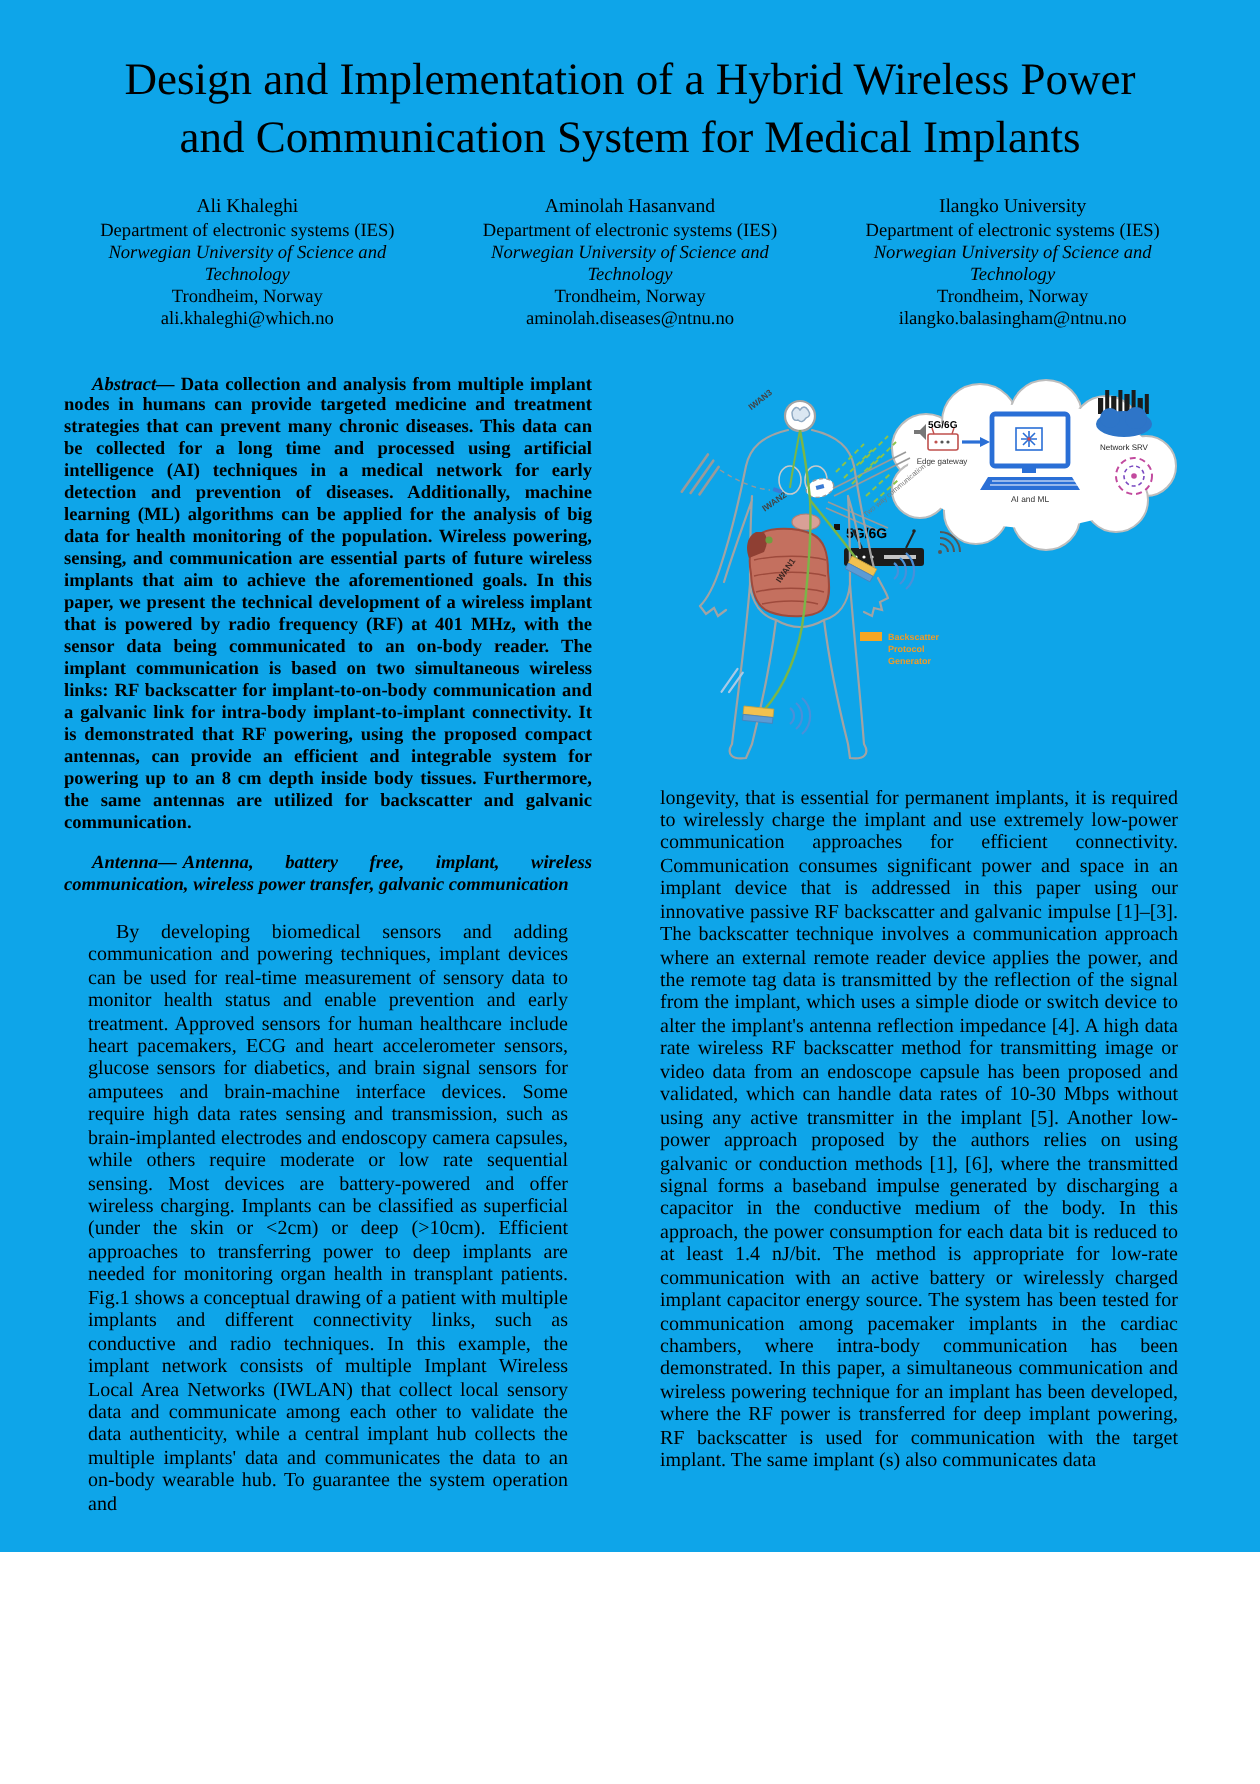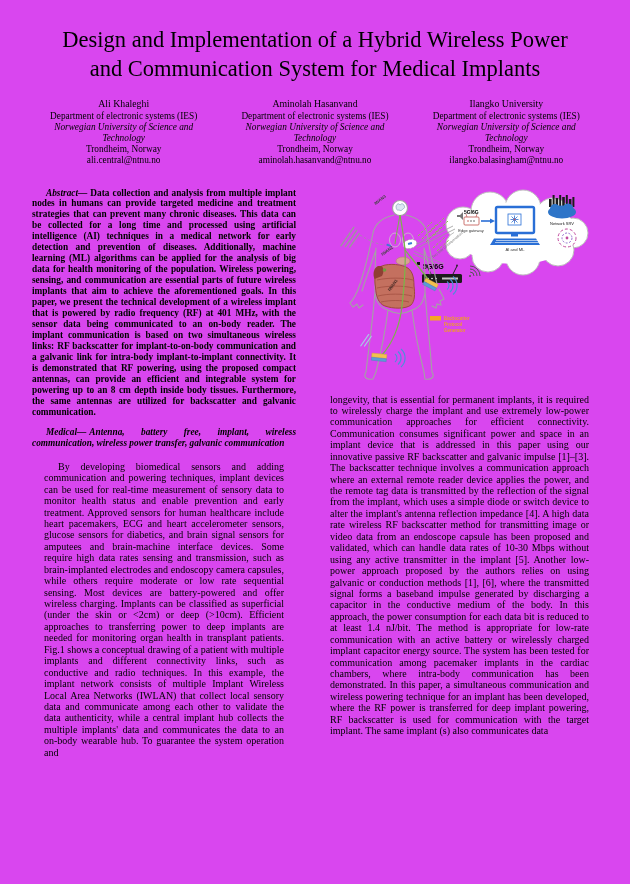--- a/index.html
+++ b/index.html
@@ -1,17 +1,17 @@
 <!DOCTYPE html>
 <html><head>
 <meta charset="utf-8">
 <style>
   html,body{margin:0;padding:0;background:#ffffff;}
   .page{
-    position:relative;width:630px;height:884px;background:#d946ef;
+    position:relative;width:630px;height:776px;background:#0ea5e9;
     font-family:"Liberation Serif",serif;color:#000;overflow:hidden;
   }
   .title{
     margin:26px auto 0;width:512px;text-align:center;
     font-size:22.5px;line-height:1.27;font-weight:normal;
   }
   .authors{display:flex;justify-content:flex-start;margin:15px 28px 0;}
   .author{flex:1;text-align:center;font-size:9.3px;line-height:1.18;padding:0 8px;}
   .author .name{font-size:9.8px;margin-bottom:1px;}
   .author .univ{font-style:italic;}
@@ -50,44 +50,44 @@
 <div class="page">
 
   <h1 class="title">Design and Implementation of a Hybrid Wireless Power and Communication System for Medical Implants</h1>
 
   <div class="authors">
     <div class="author">
       <div class="name">Ali Khaleghi</div>
       <div class="dept">Department of electronic systems (IES)</div>
       <div class="univ">Norwegian University of Science and Technology</div>
       <div class="city">Trondheim, Norway</div>
-      <div class="email">ali.central@ntnu.no</div>
+      <div class="email">ali.khaleghi@which.no</div>
     </div>
     <div class="author">
       <div class="name">Aminolah Hasanvand</div>
       <div class="dept">Department of electronic systems (IES)</div>
       <div class="univ">Norwegian University of Science and Technology</div>
       <div class="city">Trondheim, Norway</div>
-      <div class="email">aminolah.hasanvand@ntnu.no</div>
+      <div class="email">aminolah.diseases@ntnu.no</div>
     </div>
     <div class="author">
       <div class="name">Ilangko University</div>
       <div class="dept">Department of electronic systems (IES)</div>
       <div class="univ">Norwegian University of Science and Technology</div>
       <div class="city">Trondheim, Norway</div>
       <div class="email">ilangko.balasingham@ntnu.no</div>
     </div>
   </div>
 
   <div class="cols">
 
     <div class="col">
       <p class="abstract"><span class="lead">Abstract—</span><span>Data collection and analysis from multiple implant nodes in humans can provide targeted medicine and treatment strategies that can prevent many chronic diseases. This data can be collected for a long time and processed using artificial intelligence (AI) techniques in a medical network for early detection and prevention of diseases. Additionally, machine learning (ML) algorithms can be applied for the analysis of big data for health monitoring of the population. Wireless powering, sensing, and communication are essential parts of future wireless implants that aim to achieve the aforementioned goals. In this paper, we present the technical development of a wireless implant that is powered by radio frequency (RF) at 401 MHz, with the sensor data being communicated to an on-body reader. The implant communication is based on two simultaneous wireless links: RF backscatter for implant-to-on-body communication and a galvanic link for intra-body implant-to-implant connectivity. It is demonstrated that RF powering, using the proposed compact antennas, can provide an efficient and integrable system for powering up to an 8 cm depth inside body tissues. Furthermore, the same antennas are utilized for backscatter and galvanic communication.</span></p>
 
-      <p class="keywords"><span class="lead">Medical—</span><span>Antenna, battery free, implant, wireless communication, wireless power transfer, galvanic communication</span></p>
+      <p class="keywords"><span class="lead">Antenna—</span><span>Antenna, battery free, implant, wireless communication, wireless power transfer, galvanic communication</span></p>
 
 
       <p class="para">By developing biomedical sensors and adding communication and powering techniques, implant devices can be used for real-time measurement of sensory data to monitor health status and enable prevention and early treatment. Approved sensors for human healthcare include heart pacemakers, ECG and heart accelerometer sensors, glucose sensors for diabetics, and brain signal sensors for amputees and brain-machine interface devices. Some require high data rates sensing and transmission, such as brain-implanted electrodes and endoscopy camera capsules, while others require moderate or low rate sequential sensing. Most devices are battery-powered and offer wireless charging. Implants can be classified as superficial (under the skin or &lt;2cm) or deep (&gt;10cm). Efficient approaches to transferring power to deep implants are needed for monitoring organ health in transplant patients. Fig.1 shows a conceptual drawing of a patient with multiple implants and different connectivity links, such as conductive and radio techniques. In this example, the implant network consists of multiple Implant Wireless Local Area Networks (IWLAN) that collect local sensory data and communicate among each other to validate the data authenticity, while a central implant hub collects the multiple implants' data and communicates the data to an on-body wearable hub. To guarantee the system operation and</p>
     </div>
 
     <div class="col">
 
       <div class="figure">
         <svg width="283" height="197" viewBox="0 0 283 197">
 

